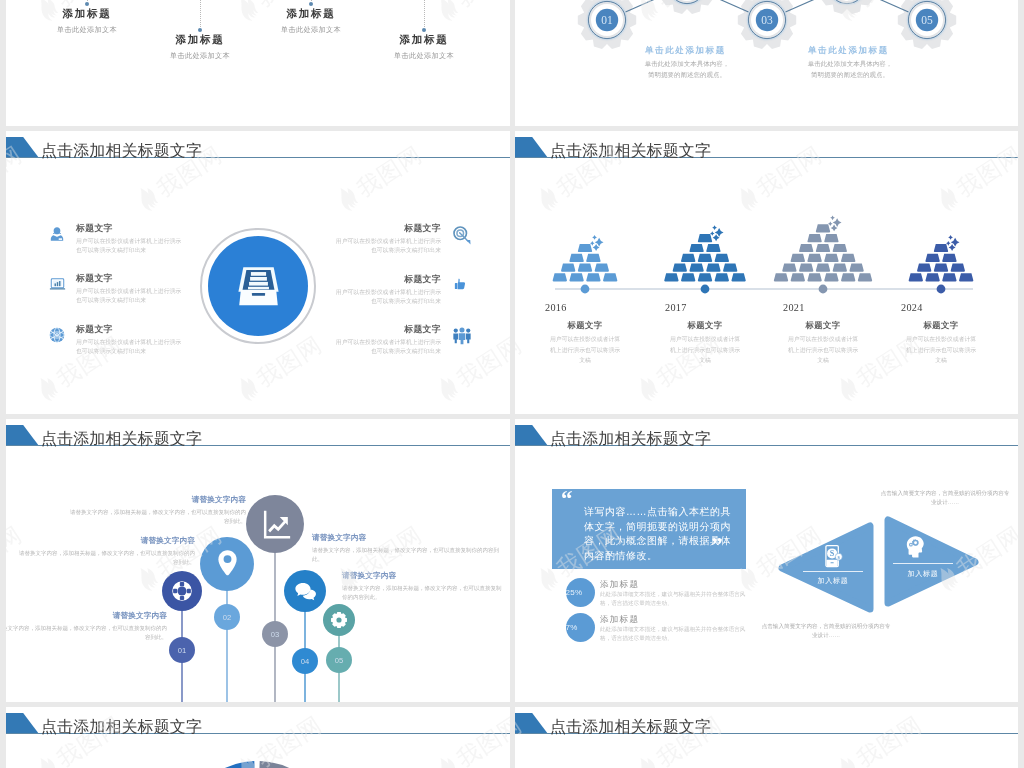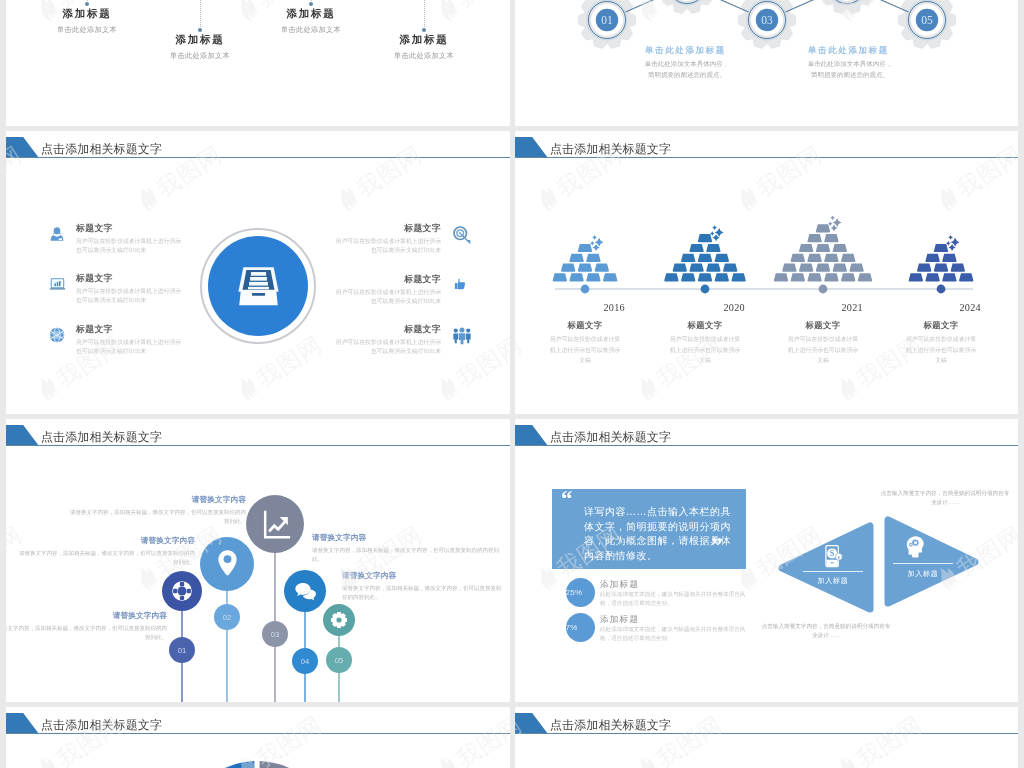--- a/index.html
+++ b/index.html
@@ -5,34 +5,34 @@
 
   html,body{margin:0;padding:0;}
   body{width:1024px;height:768px;background:#e9e9e9;font-family:"Liberation Sans",sans-serif;overflow:hidden;}
   .grid{position:absolute;left:0;top:0;width:836px;height:768px;}
   .slide{position:absolute;background:#fff;overflow:hidden;}
   
   .shead{position:absolute;left:0;top:0;width:100%;height:30px;}
   .shead .tri{position:absolute;left:0;top:6px;width:33px;height:21px;background:#3379b5;
      clip-path:polygon(0 0,52% 0,100% 100%,0 100%);}
   .shead .rule{position:absolute;left:0;top:26px;width:100%;height:1.3px;background:#5d87a6;}
-  .shead .ttl{position:absolute;left:35px;top:10px;font-size:12px;color:#404040;letter-spacing:.1px;white-space:nowrap;}
+  .shead .ttl{position:absolute;left:35px;top:10px;font-size:16px;color:#404040;letter-spacing:.1px;white-space:nowrap;}
   
   .s1item{position:absolute;width:160px;text-align:center;}
   .s1t{font-size:10.5px;font-weight:bold;color:#3a3a3a;letter-spacing:1.8px;}
   .s1s{font-size:7.2px;color:#979797;letter-spacing:.35px;margin-top:4px;}
   .s1dot{position:absolute;width:4px;height:4px;border-radius:50%;background:#5e8ab0;}
   .s1line{position:absolute;width:1px;border-left:1px dotted #b9b9b9;}
   .s2t{position:absolute;font-size:8.5px;font-weight:bold;color:#9dc3e6;letter-spacing:1.6px;white-space:nowrap;}
   .s2b{position:absolute;font-size:6.5px;color:#a9a9a9;line-height:11px;text-align:center;width:160px;}
   
   .s3t{position:absolute;font-size:8.8px;font-weight:bold;color:#5e5e5e;letter-spacing:.4px;white-space:nowrap;}
   .s3b{position:absolute;font-size:5.85px;color:#bfbfbf;line-height:8.6px;white-space:nowrap;}
   
-  .s4y{position:absolute;font-family:"Liberation Serif",serif;font-size:10.2px;color:#3f3f3f;text-align:right;width:80px;letter-spacing:.3px;}
+  .s4y{position:absolute;font-family:"Liberation Serif",serif;font-size:10.2px;color:#3f3f3f;text-align:left;width:80px;letter-spacing:.3px;}
   .s4t{position:absolute;font-size:8.4px;font-weight:bold;color:#5e5e5e;text-align:center;width:120px;letter-spacing:.4px;}
   .s4b{position:absolute;font-size:5.85px;color:#bfbfbf;line-height:10.5px;text-align:center;width:72px;}
   
   .s5t{position:absolute;font-size:7.7px;font-weight:bold;color:#7a95c0;letter-spacing:.05px;white-space:nowrap;}
   .s5b{position:absolute;font-size:5.5px;color:#b5b5b5;line-height:9.2px;}
   
   .s6q{position:absolute;font-size:10px;color:#fff;line-height:14.5px;letter-spacing:.5px;}
   .s6pt{position:absolute;font-size:8.6px;color:#8c8c8c;letter-spacing:1.2px;white-space:nowrap;}
   .s6pb{position:absolute;font-size:5.6px;color:#c4c4c4;line-height:8.6px;width:152px;}
   .s6pc{position:absolute;font-size:8px;color:#e5f0fa;text-align:left;letter-spacing:.3px;}
@@ -303,21 +303,21 @@
         <path d="M437.10 113.11 Q437.85 115.78 440.52 116.53 Q437.85 117.28 437.10 119.95 Q436.35 117.28 433.68 116.53 Q436.35 115.78 437.10 113.11 Z" fill="#3b5ca8"></path>
         <line x1="40.0" y1="158.0" x2="458.0" y2="158.0" stroke="#ccd6e0" stroke-width="1.6"></line>
         <circle cx="70.0" cy="158.0" r="4.4" fill="#5b9bd5"></circle>
         <circle cx="190.0" cy="158.0" r="4.4" fill="#2e75b6"></circle>
         <circle cx="308.0" cy="158.0" r="4.4" fill="#8496b0"></circle>
         <circle cx="426.0" cy="158.0" r="4.4" fill="#3b5ca8"></circle>
       </svg>
   <div class="s4y" style="left:30.0px;top:171.0px">2016</div>
   <div class="s4t" style="left:10.0px;top:189.0px">标题文字</div>
   <div class="s4b" style="left:34.0px;top:203.0px">用户可以在投影仪或者计算机上进行演示也可以将演示文稿</div>
-  <div class="s4y" style="left:150.0px;top:171.0px">2020</div>
+  <div class="s4y" style="left:150.0px;top:171.0px">2017</div>
   <div class="s4t" style="left:130.0px;top:189.0px">标题文字</div>
   <div class="s4b" style="left:154.0px;top:203.0px">用户可以在投影仪或者计算机上进行演示也可以将演示文稿</div>
   <div class="s4y" style="left:268.0px;top:171.0px">2021</div>
   <div class="s4t" style="left:248.0px;top:189.0px">标题文字</div>
   <div class="s4b" style="left:272.0px;top:203.0px">用户可以在投影仪或者计算机上进行演示也可以将演示文稿</div>
   <div class="s4y" style="left:386.0px;top:171.0px">2024</div>
   <div class="s4t" style="left:366.0px;top:189.0px">标题文字</div>
   <div class="s4b" style="left:390.0px;top:203.0px">用户可以在投影仪或者计算机上进行演示也可以将演示文稿</div>
 </div>
 <div class="slide" style="left:6px;top:419px;width:504px;height:283px">

